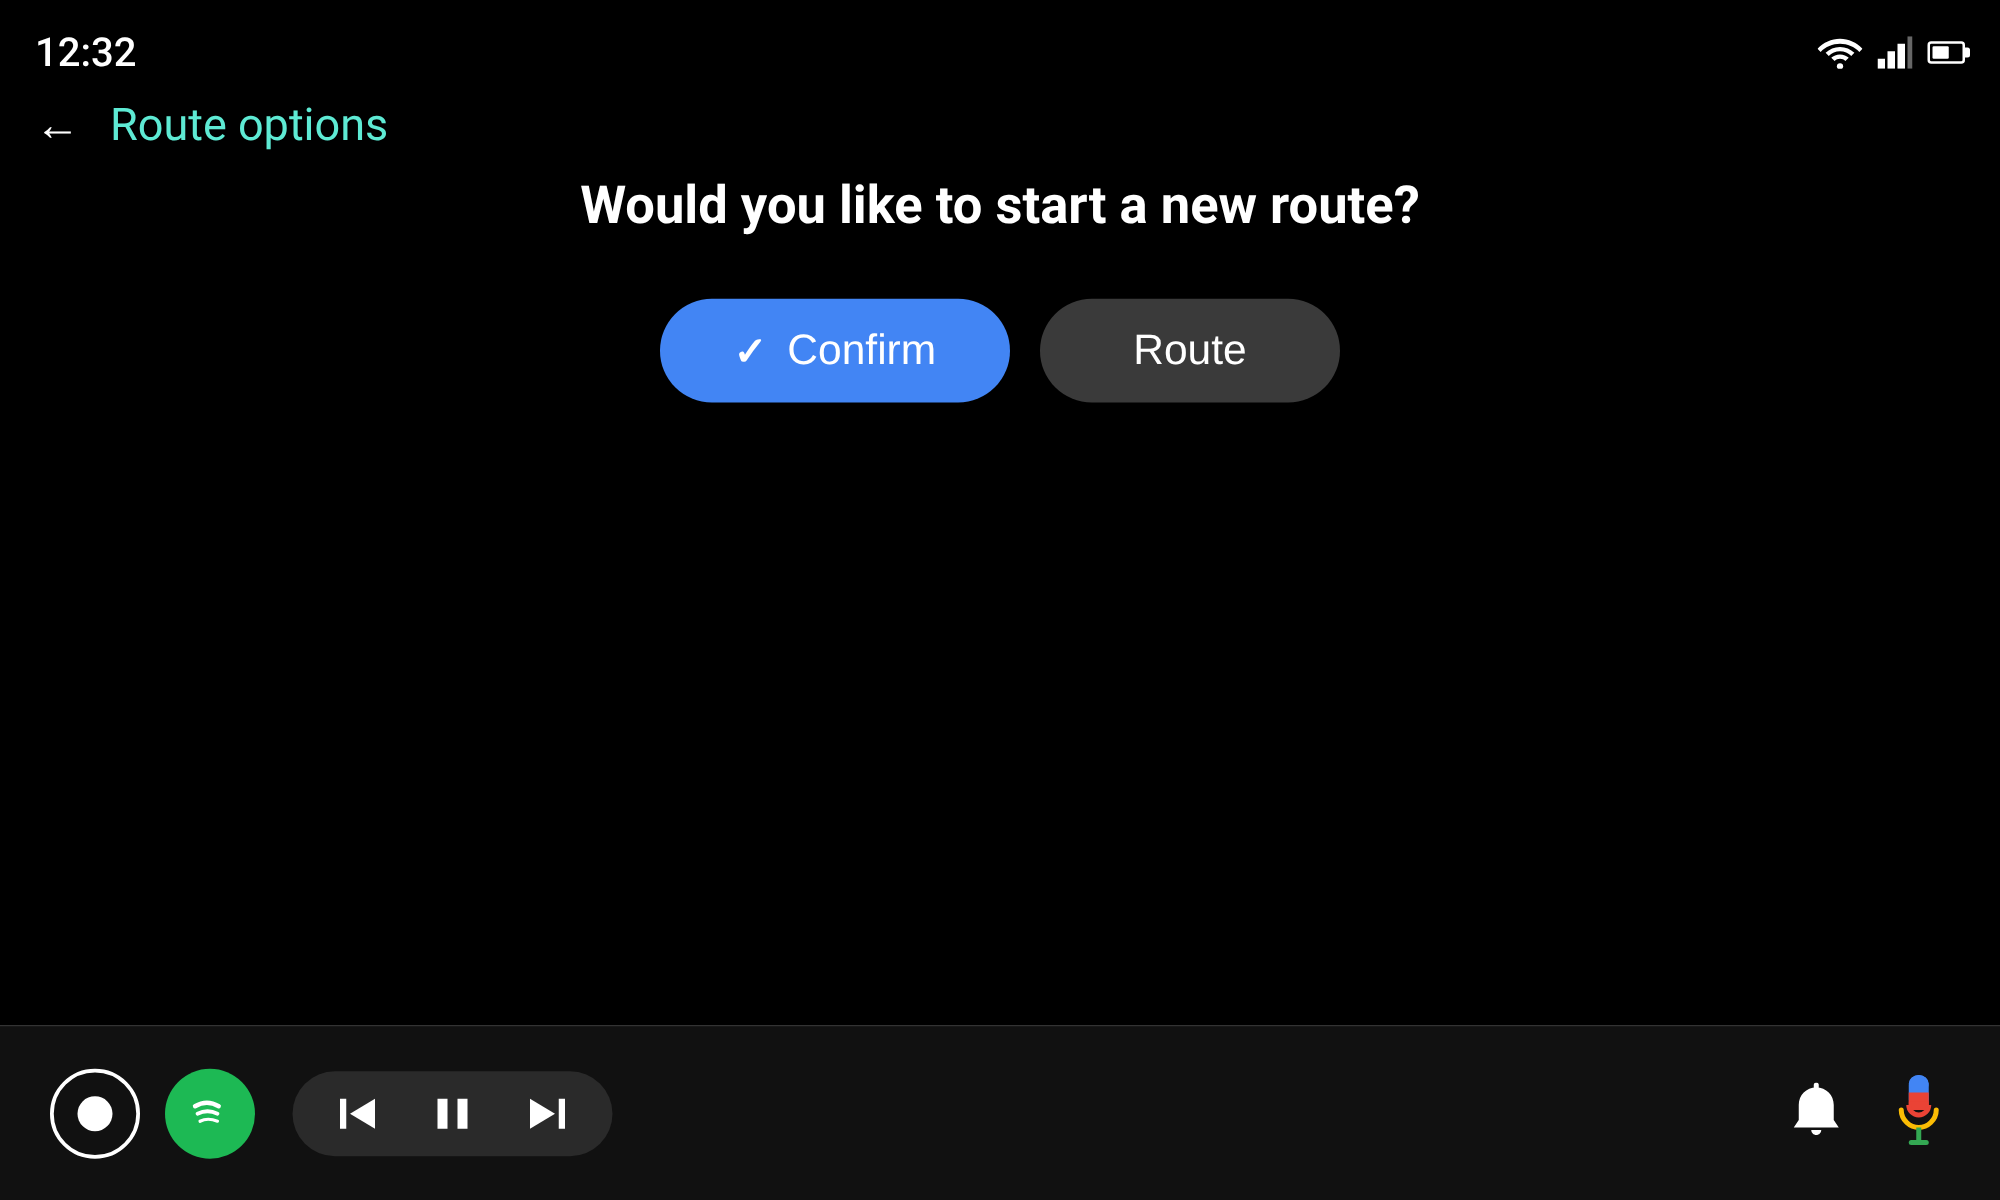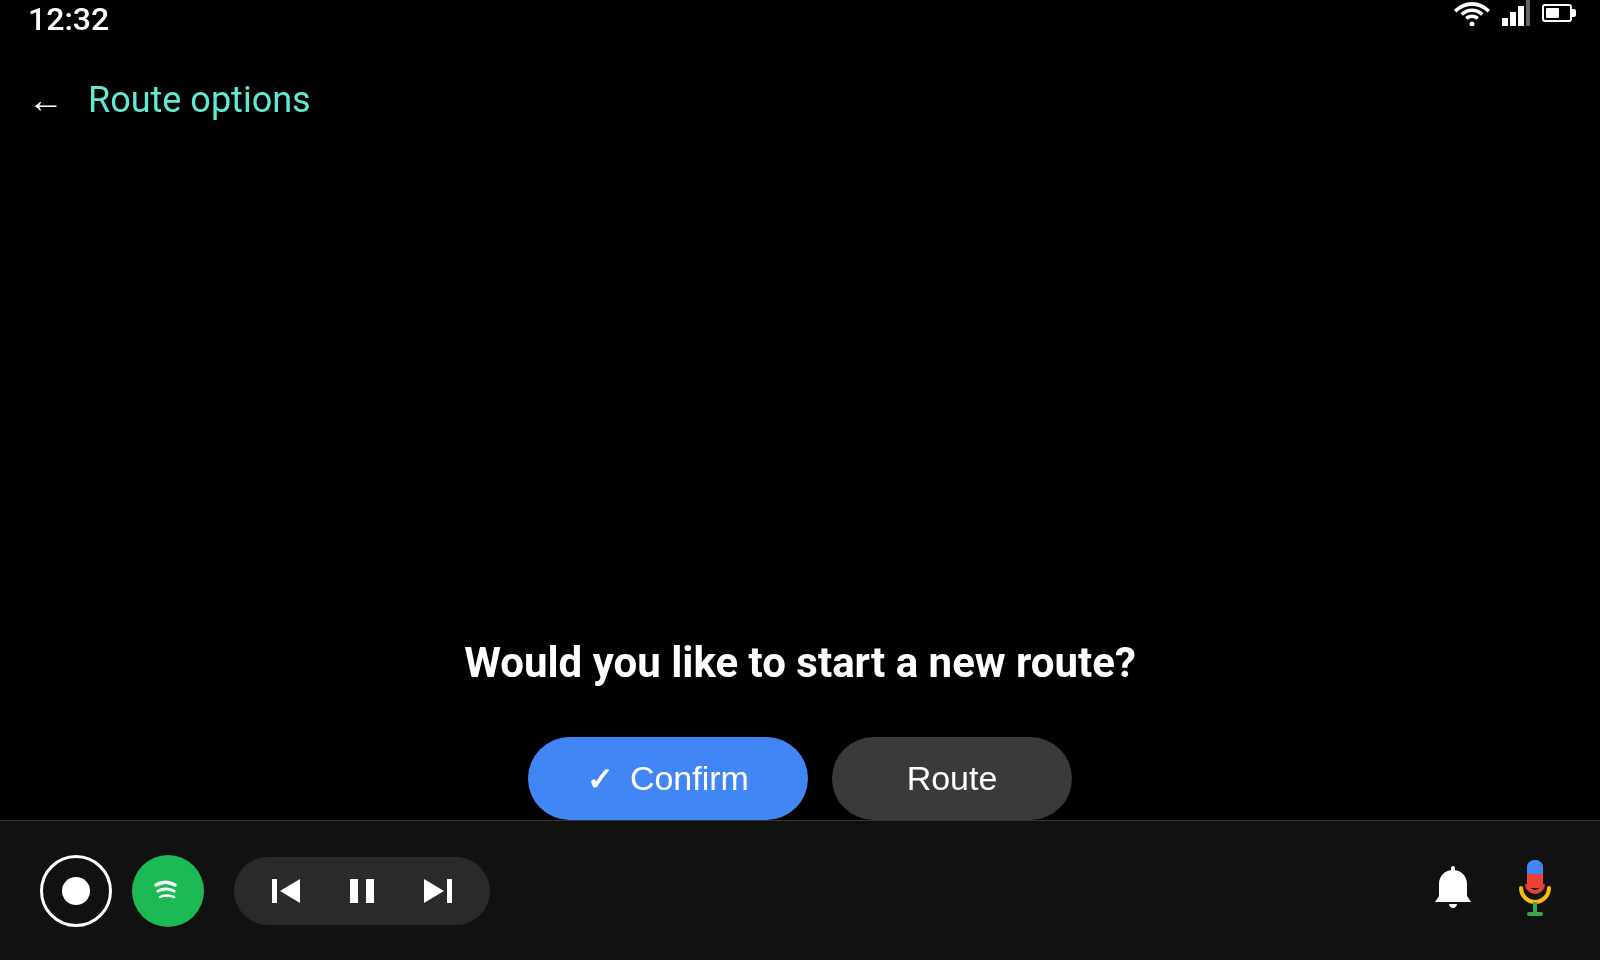--- a/index.html
+++ b/index.html
@@ -10,26 +10,26 @@
       background: #000;
       color: #fff;
       font-family: 'Roboto', Arial, sans-serif;
       overflow: hidden;
       position: relative;
     }
 
     
     .status-bar {
       position: absolute;
-      top: 0;
+      top: 12px;
       left: 0;
       right: 0;
       height: 60px;
       display: flex;
-      align-items: flex-start;
+      align-items: center;
       justify-content: space-between;
       padding: 0 28px;
     }
 
     .status-time {
       font-size: 32px;
       font-weight: 500;
       color: #fff;
     }
 
@@ -108,21 +108,21 @@
     
     .main-content {
       position: absolute;
       top: 140px;
       left: 0;
       right: 0;
       bottom: 140px;
       display: flex;
       flex-direction: column;
       align-items: center;
-      justify-content: flex-end;
+      justify-content: flex-start;
       gap: 50px;
     }
 
     .dialog-question {
       font-size: 42px;
       font-weight: 700;
       color: #fff;
       text-align: center;
     }
 

